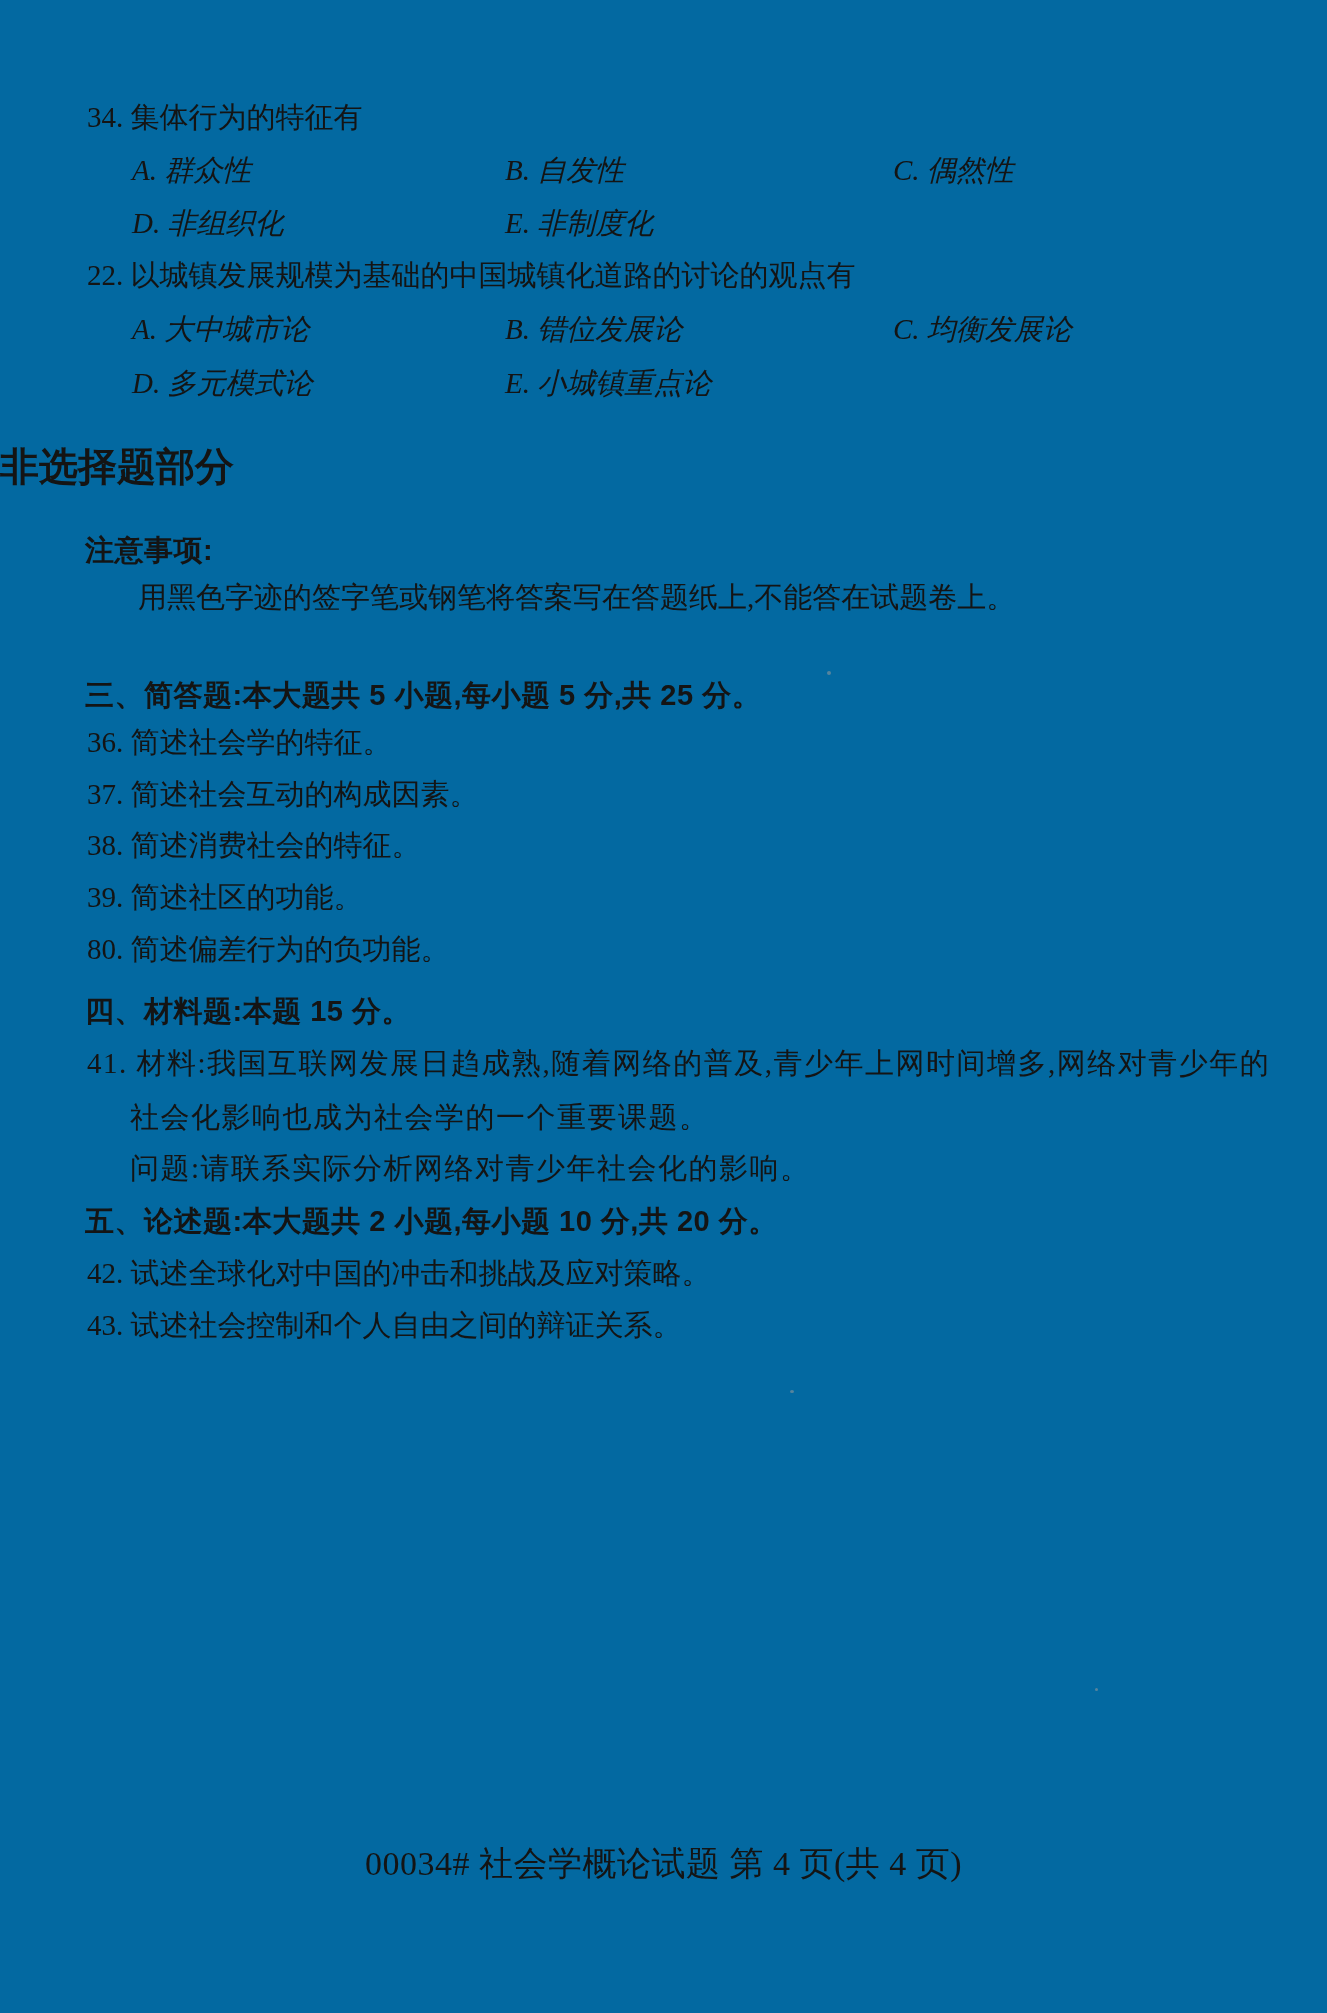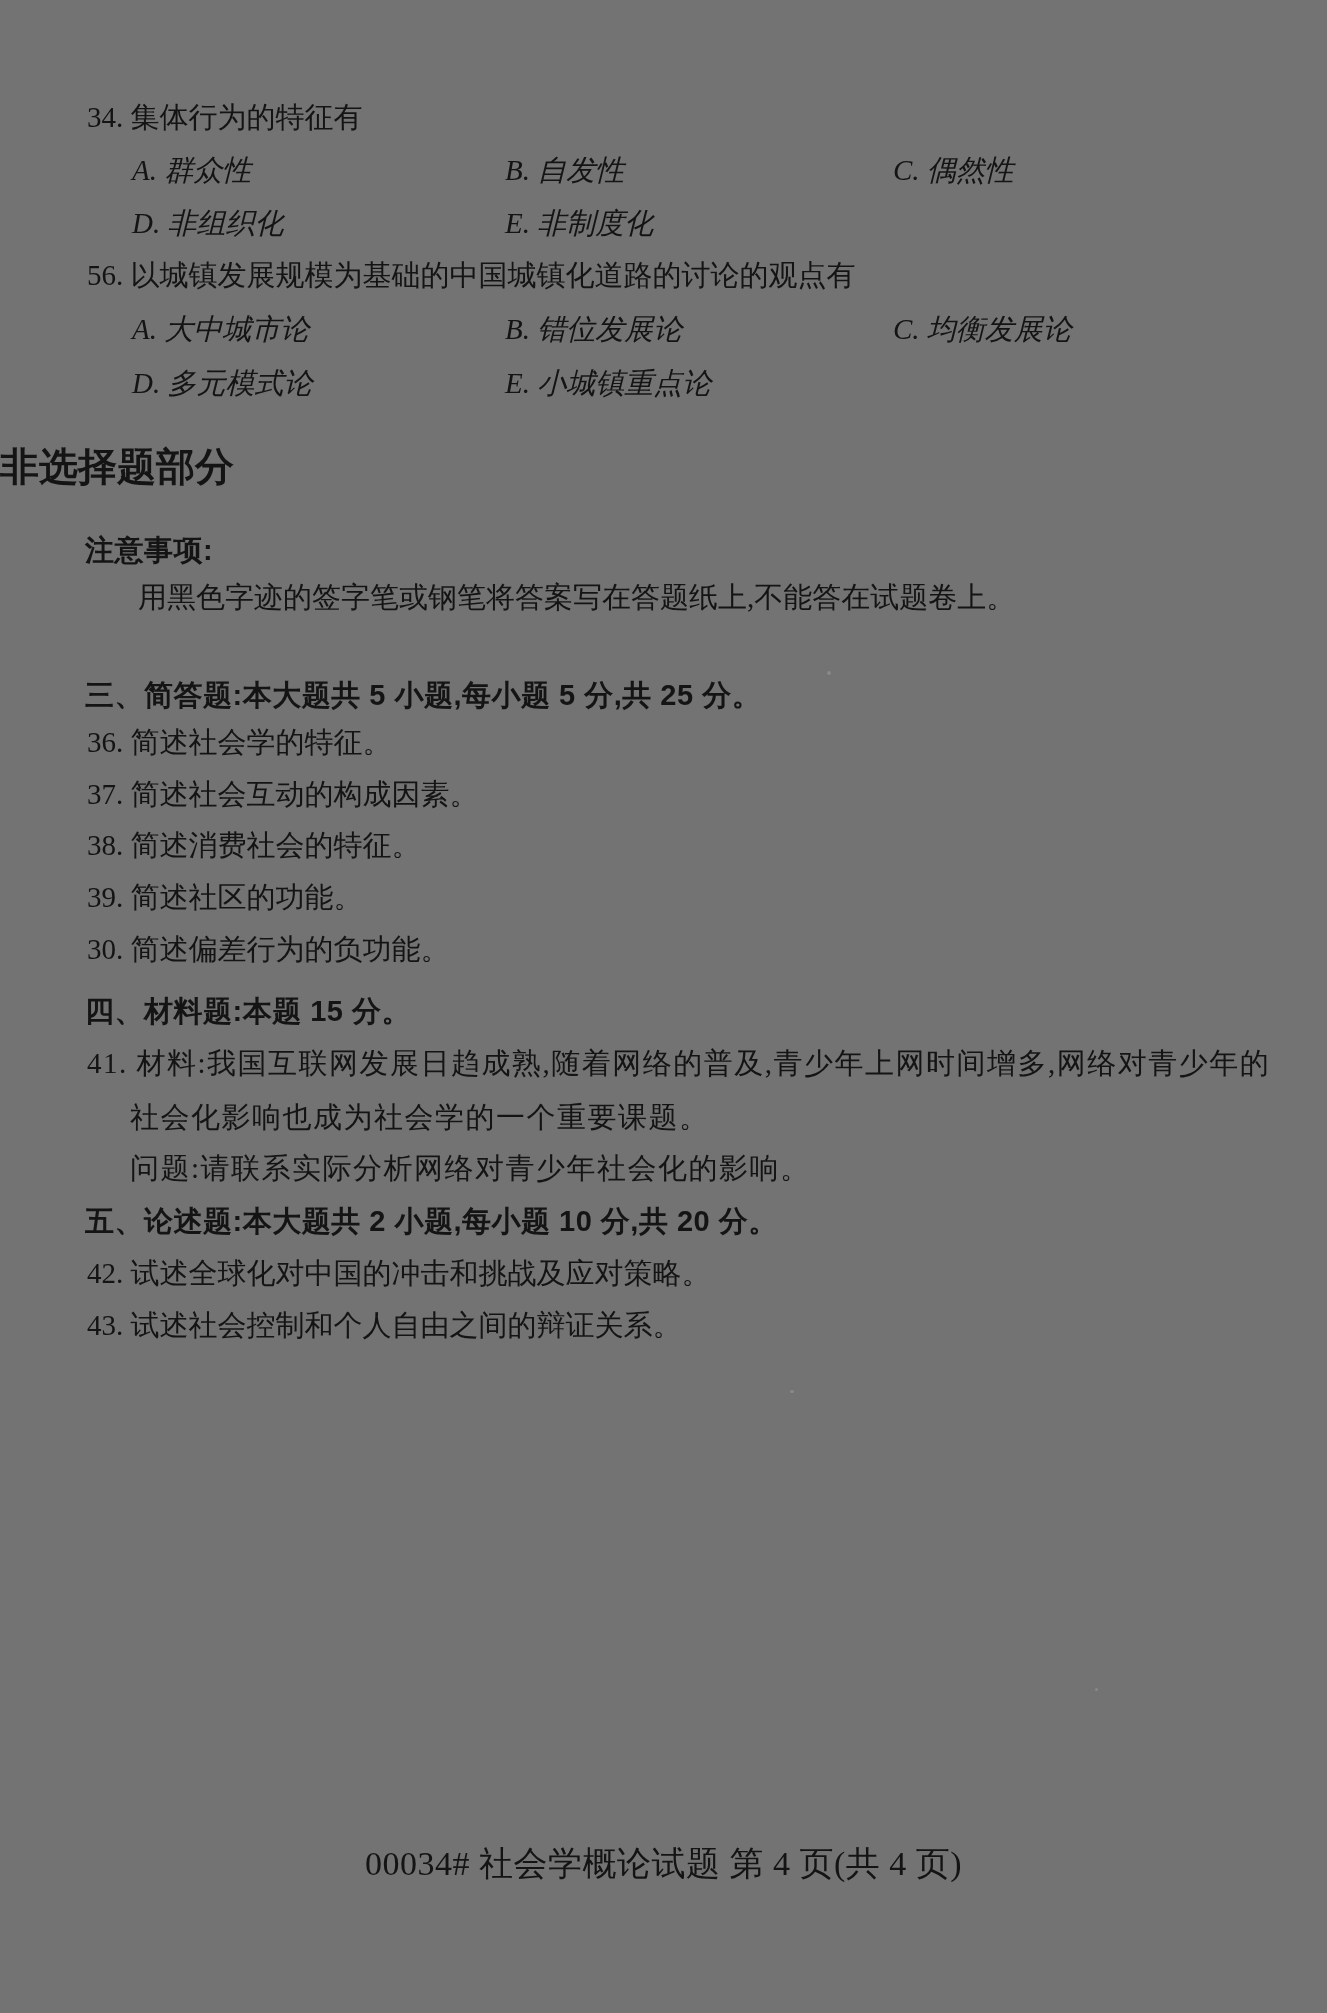--- a/index.html
+++ b/index.html
@@ -1,20 +1,20 @@
 <!DOCTYPE html>
 <html><head>
 <meta charset="utf-8">
 <style>
   html,body{margin:0;padding:0;background:#ffffff;}
   .page{
     position:relative;
     width:1327px;
     height:2013px;
-    background:#737373;
+    background:#0369a1;
     color:#141414;
     font-family:"Liberation Serif","DejaVu Serif",serif;
     overflow:hidden;
   }
   .line{
     position:absolute;
     left:87px;
     font-size:29px;
     line-height:34px;
     white-space:nowrap;
@@ -54,38 +54,38 @@
 
 <div class="page">
 
   <div class="line" style="top:100px">34. 集体行为的特征有</div>
   <span class="opt" style="top:153px;left:132px">A. 群众性</span>
   <span class="opt" style="top:153px;left:505px">B. 自发性</span>
   <span class="opt" style="top:153px;left:893px">C. 偶然性</span>
   <span class="opt" style="top:206px;left:132px">D. 非组织化</span>
   <span class="opt" style="top:206px;left:505px">E. 非制度化</span>
 
-  <div class="line" style="top:258px">56. 以城镇发展规模为基础的中国城镇化道路的讨论的观点有</div>
+  <div class="line" style="top:258px">22. 以城镇发展规模为基础的中国城镇化道路的讨论的观点有</div>
   <span class="opt" style="top:312px;left:132px">A. 大中城市论</span>
   <span class="opt" style="top:312px;left:505px">B. 错位发展论</span>
   <span class="opt" style="top:312px;left:893px">C. 均衡发展论</span>
   <span class="opt" style="top:366px;left:132px">D. 多元模式论</span>
   <span class="opt" style="top:366px;left:505px">E. 小城镇重点论</span>
 
   <div class="line big-heading" style="top:445px">非选择题部分</div>
 
   <div class="line hei" style="top:533px;left:85px">注意事项:</div>
   <div class="line" style="top:580px;left:138px">用黑色字迹的签字笔或钢笔将答案写在答题纸上,不能答在试题卷上。</div>
 
   <div class="line hei" style="top:678px;left:85px">三、简答题:本大题共 5 小题,每小题 5 分,共 25 分。</div>
   <div class="line" style="top:725px">36. 简述社会学的特征。</div>
   <div class="line" style="top:777px">37. 简述社会互动的构成因素。</div>
   <div class="line" style="top:828px">38. 简述消费社会的特征。</div>
   <div class="line" style="top:880px">39. 简述社区的功能。</div>
-  <div class="line" style="top:932px">30. 简述偏差行为的负功能。</div>
+  <div class="line" style="top:932px">80. 简述偏差行为的负功能。</div>
 
   <div class="line hei" style="top:994px;left:85px">四、材料题:本题 15 分。</div>
   <div class="line kaiti" style="top:1046px">41. 材料:我国互联网发展日趋成熟,随着网络的普及,青少年上网时间增多,网络对青少年的</div>
   <div class="line kaiti" style="top:1100px;left:130px">社会化影响也成为社会学的一个重要课题。</div>
   <div class="line kaiti" style="top:1151px;left:130px">问题:请联系实际分析网络对青少年社会化的影响。</div>
 
   <div class="line hei" style="top:1204px;left:85px">五、论述题:本大题共 2 小题,每小题 10 分,共 20 分。</div>
   <div class="line" style="top:1256px">42. 试述全球化对中国的冲击和挑战及应对策略。</div>
   <div class="line" style="top:1308px">43. 试述社会控制和个人自由之间的辩证关系。</div>
 

